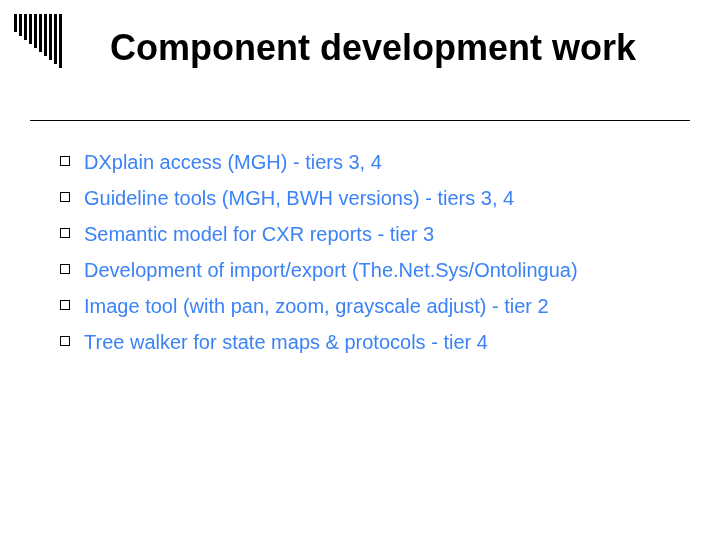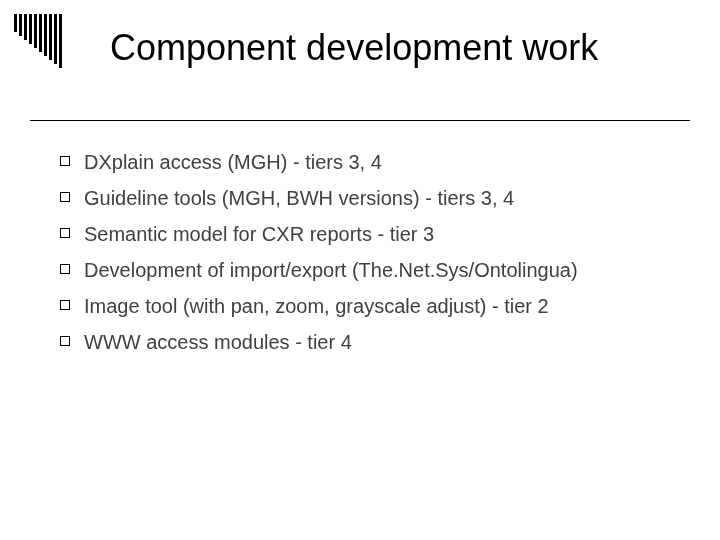--- a/index.html
+++ b/index.html
@@ -28,21 +28,21 @@
     .deco-bars .bar {
       width: 3px;
       background: #000;
     }
     .title {
       position: absolute;
       top: 28px;
       left: 110px;
       right: 30px;
       font-size: 36px;
-      font-weight: normal;
+      font-weight: bold;
       color: #000;
       margin: 0;
       line-height: 1.1;
     }
     .rule {
       position: absolute;
       top: 120px;
       left: 30px;
       right: 30px;
       height: 1px;
@@ -55,21 +55,21 @@
       right: 40px;
       margin: 0;
       padding: 0;
       list-style: none;
     }
     .bullets li {
       display: flex;
       align-items: flex-start;
       margin: 0 0 11px 0;
       font-size: 20px;
-      color: #404040;
+      color: #3b82f6;
       line-height: 1.25;
     }
     .bullet-box {
       display: inline-block;
       width: 10px;
       height: 10px;
       border: 1px solid #000;
       margin-right: 14px;
       margin-top: 6px;
       flex-shrink: 0;
@@ -117,17 +117,17 @@
     <li>
       <span class="bullet-box"></span>
       <span class="bullet-text">Development of import/export (The.Net.Sys/Ontolingua)</span>
     </li>
     <li>
       <span class="bullet-box"></span>
       <span class="bullet-text">Image tool (with pan, zoom, grayscale adjust) - tier 2</span>
     </li>
     <li>
       <span class="bullet-box"></span>
-      <span class="bullet-text">WWW access modules - tier 4</span>
+      <span class="bullet-text">Tree walker for state maps &amp; protocols - tier 4</span>
     </li>
   </ul>
 
 </div>
 
 </body></html>

